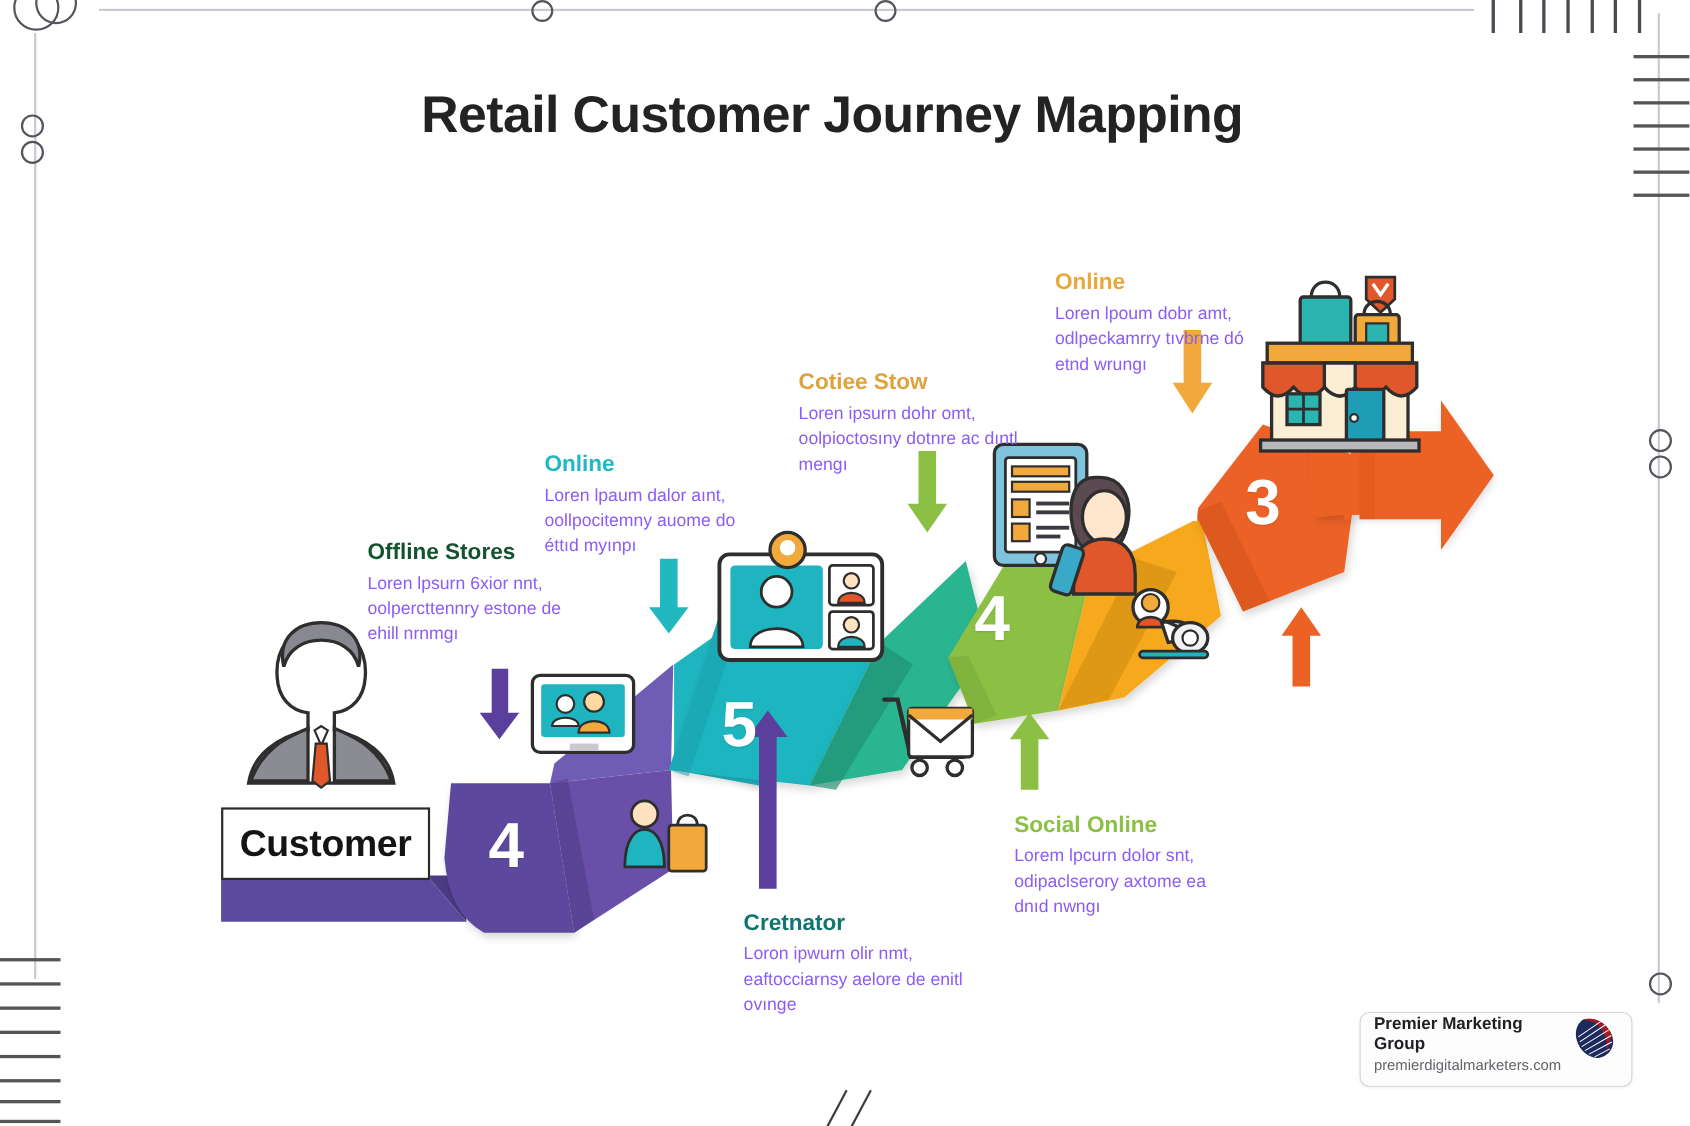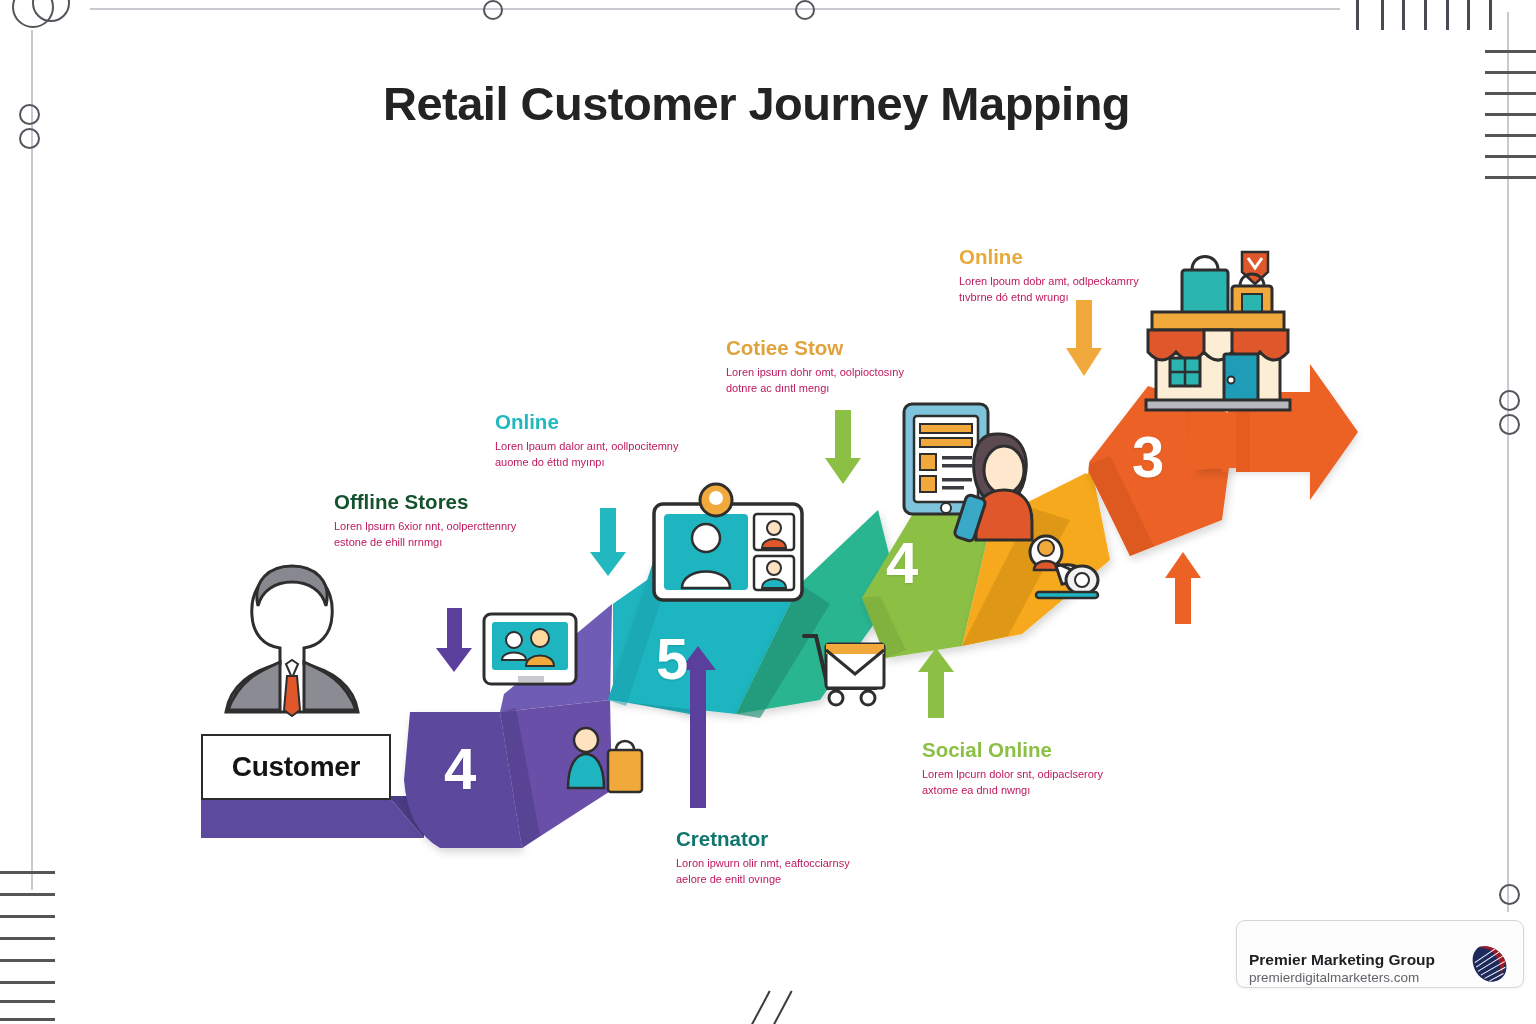--- a/index.html
+++ b/index.html
@@ -32,32 +32,32 @@
     position:absolute;color:#ffffff;font-size:58px;font-weight:bold;
     line-height:1;text-shadow:0 1px 2px rgba(0,0,0,.13);
   }
 
   
   .cust-box{
     position:absolute;left:201px;top:734px;width:186px;height:62px;
     background:#ffffff;border:2.6px solid #2b2b2b;
     display:flex;align-items:center;justify-content:center;
   }
-  .cust-box span{font-size:28px;font-weight:bold;color:#141414;letter-spacing:-.3px;}
+  .cust-box span{font-size:34px;font-weight:bold;color:#141414;letter-spacing:-.3px;}
 
   
   .callout{position:absolute;width:200px;}
   .callout .c-title{font-size:20.5px;font-weight:bold;line-height:1.15;margin:0 0 5px 0;}
-  .callout .c-body{font-size:11px;color:#be185d;line-height:1.45;}
+  .callout .c-body{font-size:16px;color:#8b5cf6;line-height:1.45;}
 
   
   .wm{
-    position:absolute;left:1236px;top:920px;width:288px;height:68px;
+    position:absolute;left:1236px;top:920px;width:248px;height:68px;
     background:#fdfdfd;border:1.4px solid #d6d6da;border-radius:9px;
-    display:flex;align-items:flex-end;padding:0 12px;box-sizing:border-box;
+    display:flex;align-items:flex-start;padding:0 12px;box-sizing:border-box;
     box-shadow:0 1px 3px rgba(0,0,0,.06);
   }
   .wm-txt{flex:1;}
   .wm-name{font-size:15.5px;font-weight:bold;color:#1f1f24;line-height:1.25;}
   .wm-url{font-size:13.5px;color:#63636a;line-height:1.3;}
   .wm-logo{width:46px;height:46px;flex:0 0 46px;}
 </style>
 </head>
 <body>
 

